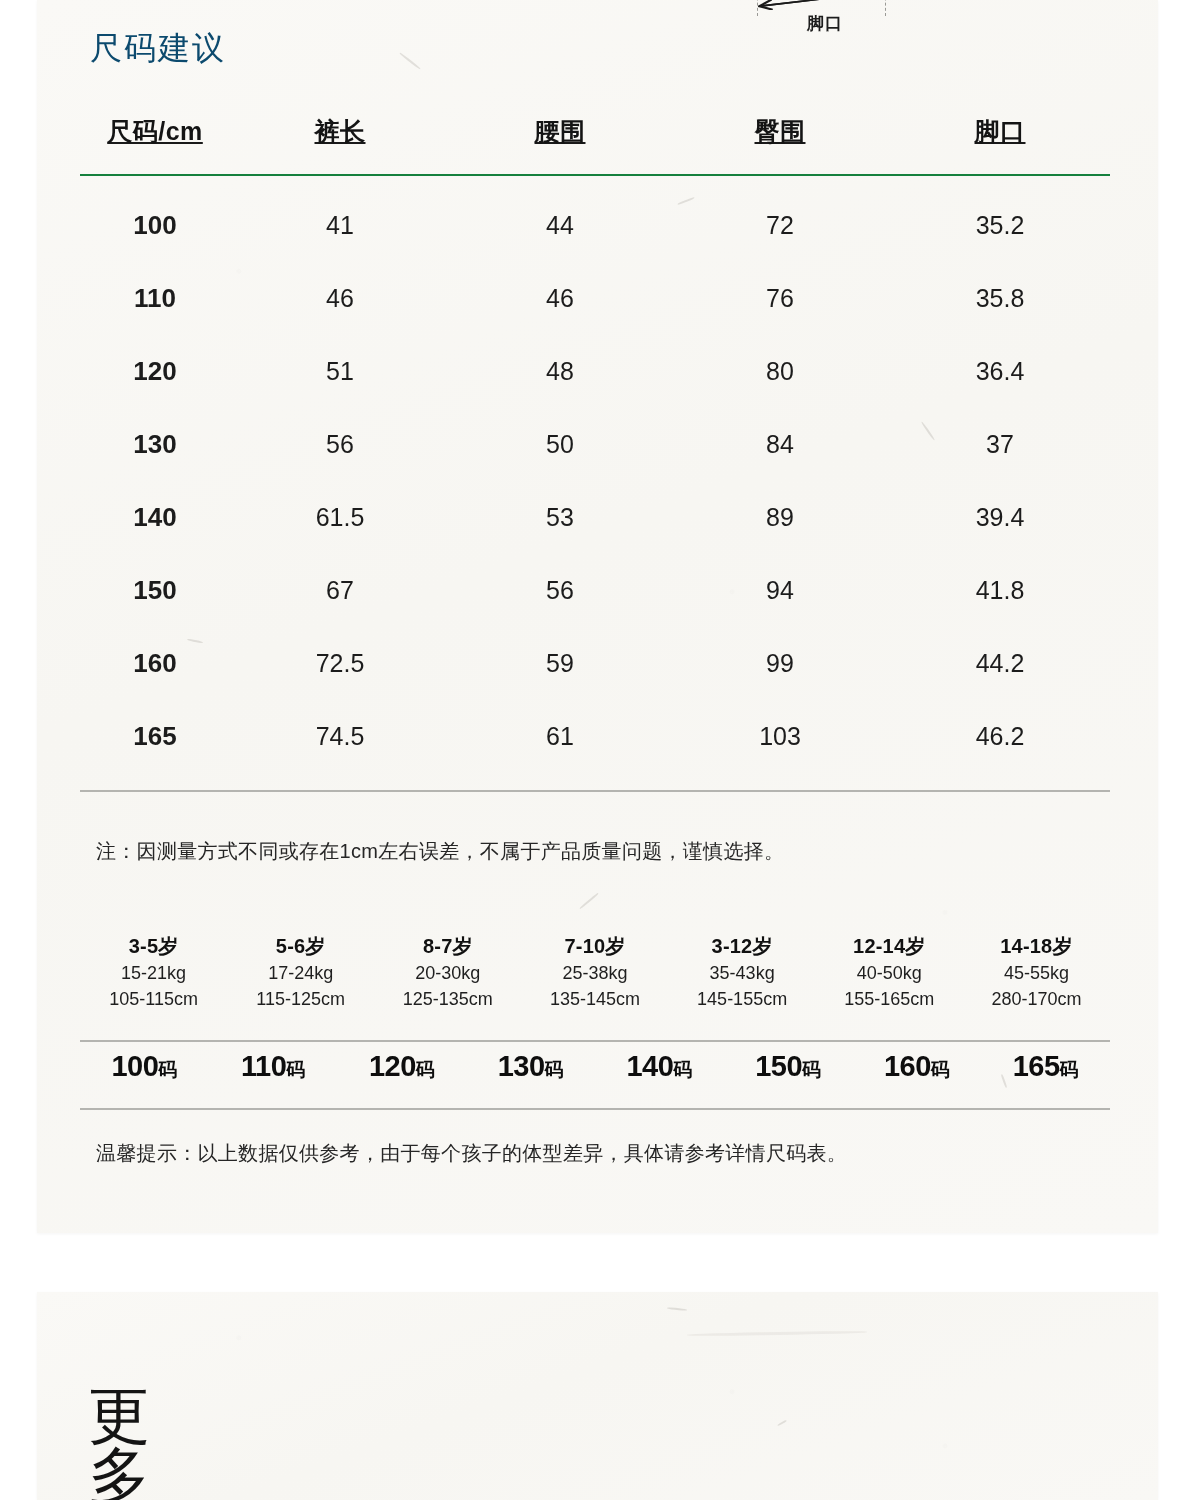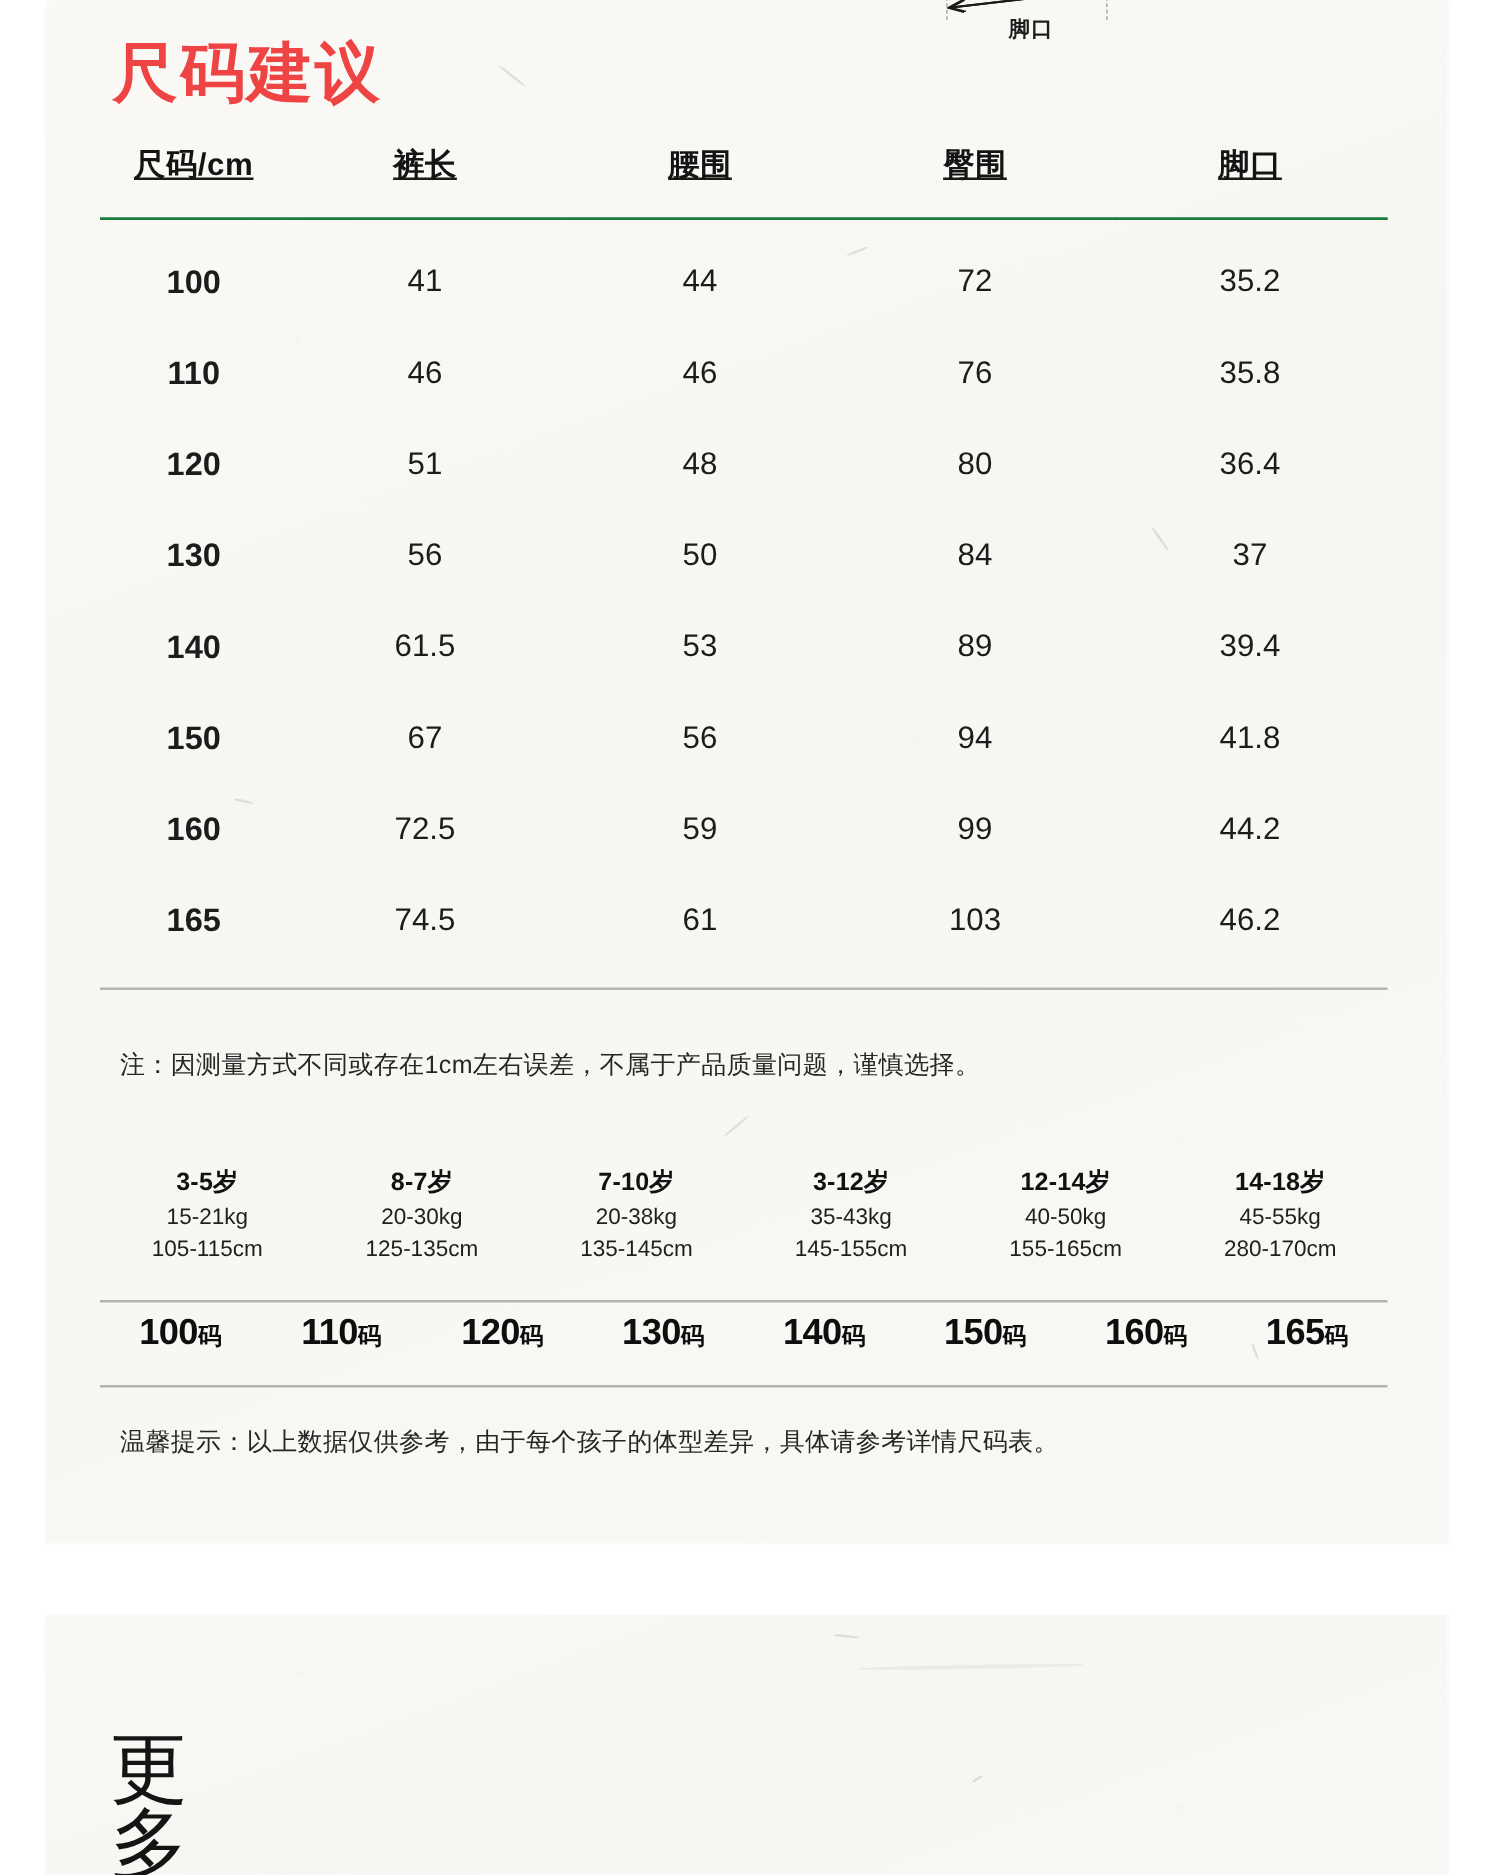--- a/index.html
+++ b/index.html
@@ -67,24 +67,24 @@
     font-weight: 600;
     color: #1d1d1d;
     letter-spacing: 1px;
   }
 
   
   .page-title {
     position: absolute;
     left: 90px;
     top: 32px;
-    font-size: 52px;
-    font-weight: 700;
+    font-size: 32px;
+    font-weight: 400;
     letter-spacing: 2px;
-    color: #ef4444;
+    color: #0c4a6e;
     line-height: 1.05;
   }
 
   
   .size-table {
     position: absolute;
     left: 80px;
     top: 115px;
     width: 1030px;
     border-collapse: collapse;
@@ -325,27 +325,32 @@
 
 <div class="note">注：因测量方式不同或存在1cm左右误差，不属于产品质量问题，谨慎选择。</div>
 
 <div class="age-band" id="age-band">
     <div class="age-col">
       <div class="age">3-5岁</div>
       <div class="kg">15-21kg</div>
       <div class="cm">105-115cm</div>
     </div>
     <div class="age-col">
+      <div class="age">5-6岁</div>
+      <div class="kg">17-24kg</div>
+      <div class="cm">115-125cm</div>
+    </div>
+    <div class="age-col">
       <div class="age">8-7岁</div>
       <div class="kg">20-30kg</div>
       <div class="cm">125-135cm</div>
     </div>
     <div class="age-col">
       <div class="age">7-10岁</div>
-      <div class="kg">20-38kg</div>
+      <div class="kg">25-38kg</div>
       <div class="cm">135-145cm</div>
     </div>
     <div class="age-col">
       <div class="age">3-12岁</div>
       <div class="kg">35-43kg</div>
       <div class="cm">145-155cm</div>
     </div>
     <div class="age-col">
       <div class="age">12-14岁</div>
       <div class="kg">40-50kg</div>

